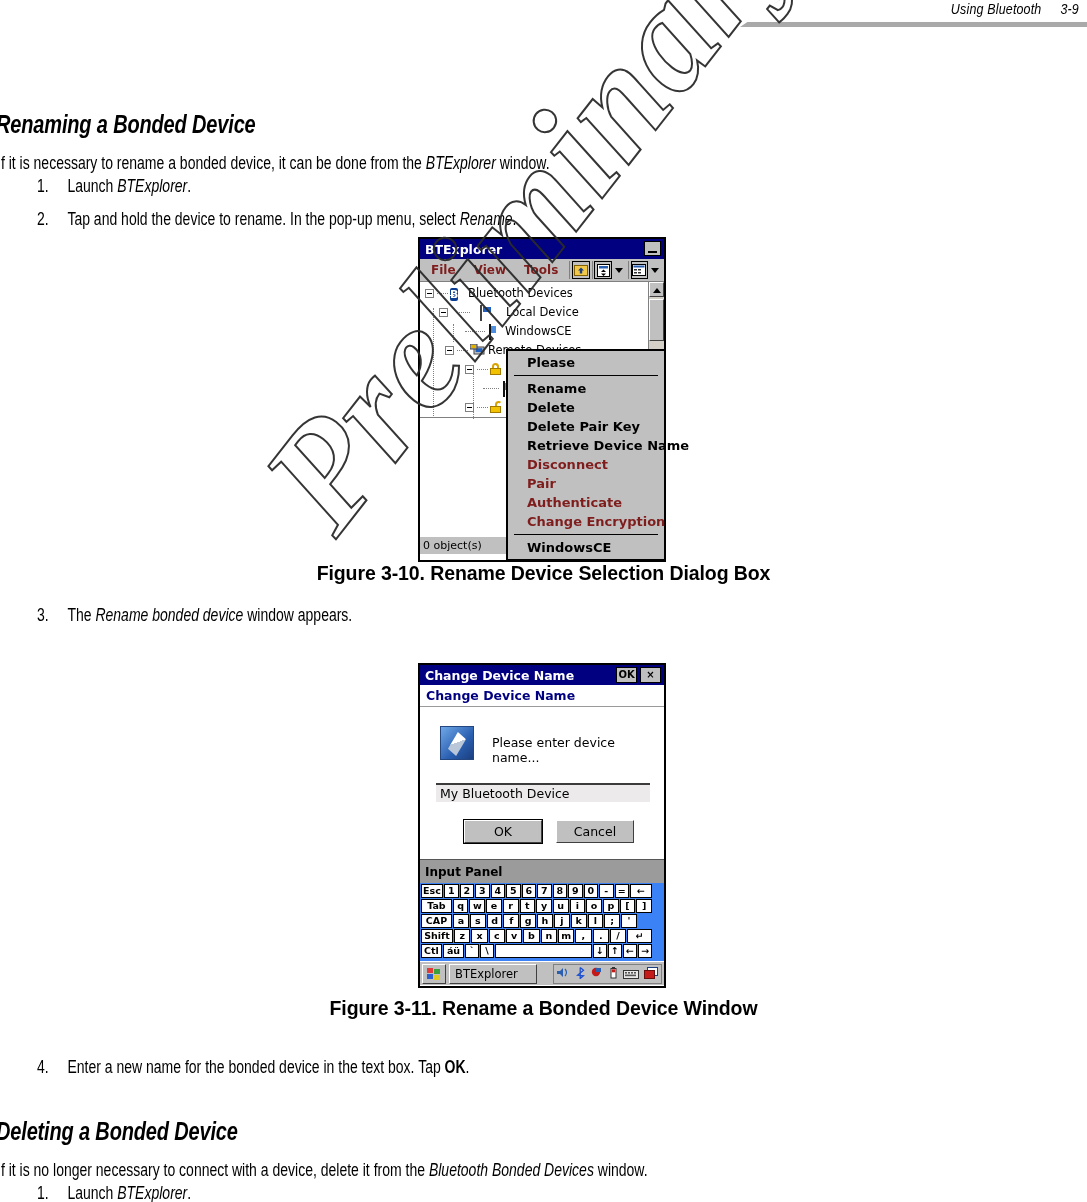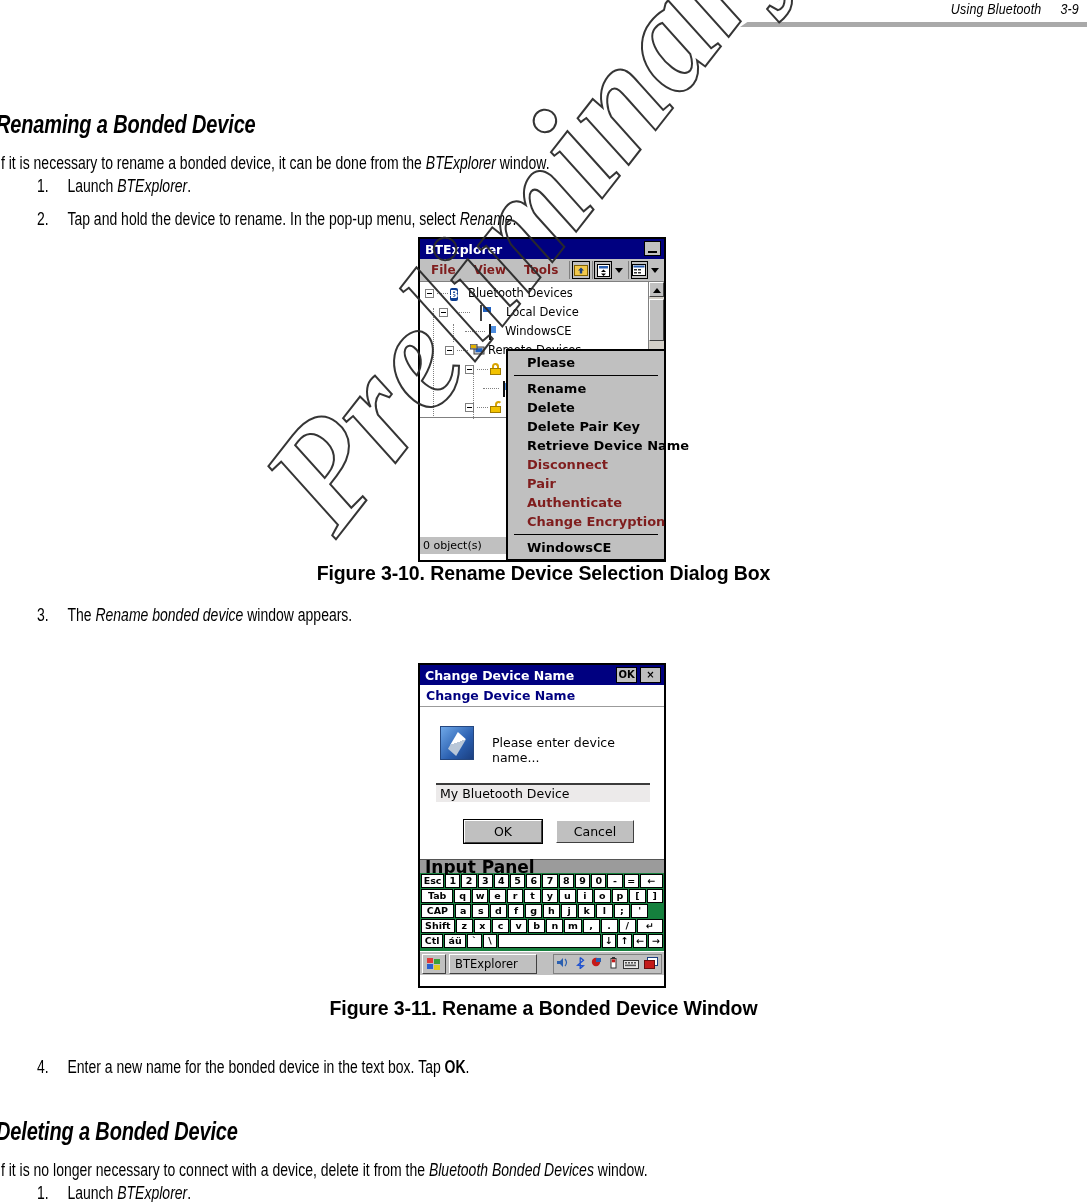--- a/index.html
+++ b/index.html
@@ -477,32 +477,32 @@
     border-bottom-color: #404040;
     box-sizing: border-box;
     font-size: 12.5px;
     display: flex; align-items: center; justify-content: center;
   }
   .cdn-btn.ok { left: 44px; outline: 1px solid #000; }
   .cdn-btn.cancel { left: 136px; }
 
   
   .sip-title {
-    height: 14px;
+    height: 24px;
     background: #9b9b9b;
-    font-size: 17px;
+    font-size: 12px;
     font-weight: bold;
     display: flex; align-items: center;
     padding-left: 5px;
     box-sizing: border-box;
     border-top: 1px solid #555;
   }
   .sip {
-    background: #15803d;
-    padding: 1px 1px 2px 1px;
+    background: #3b82f6;
+    padding: 1px 12px 2px 1px;
   }
   .krow { display: flex; gap: 1px; margin-bottom: 1px; }
   .key {
     background: #fff;
     border: 1px solid #000;
     box-sizing: border-box;
     height: 14px;
     min-width: 14px;
     font-size: 9.5px;
     font-weight: bold;

